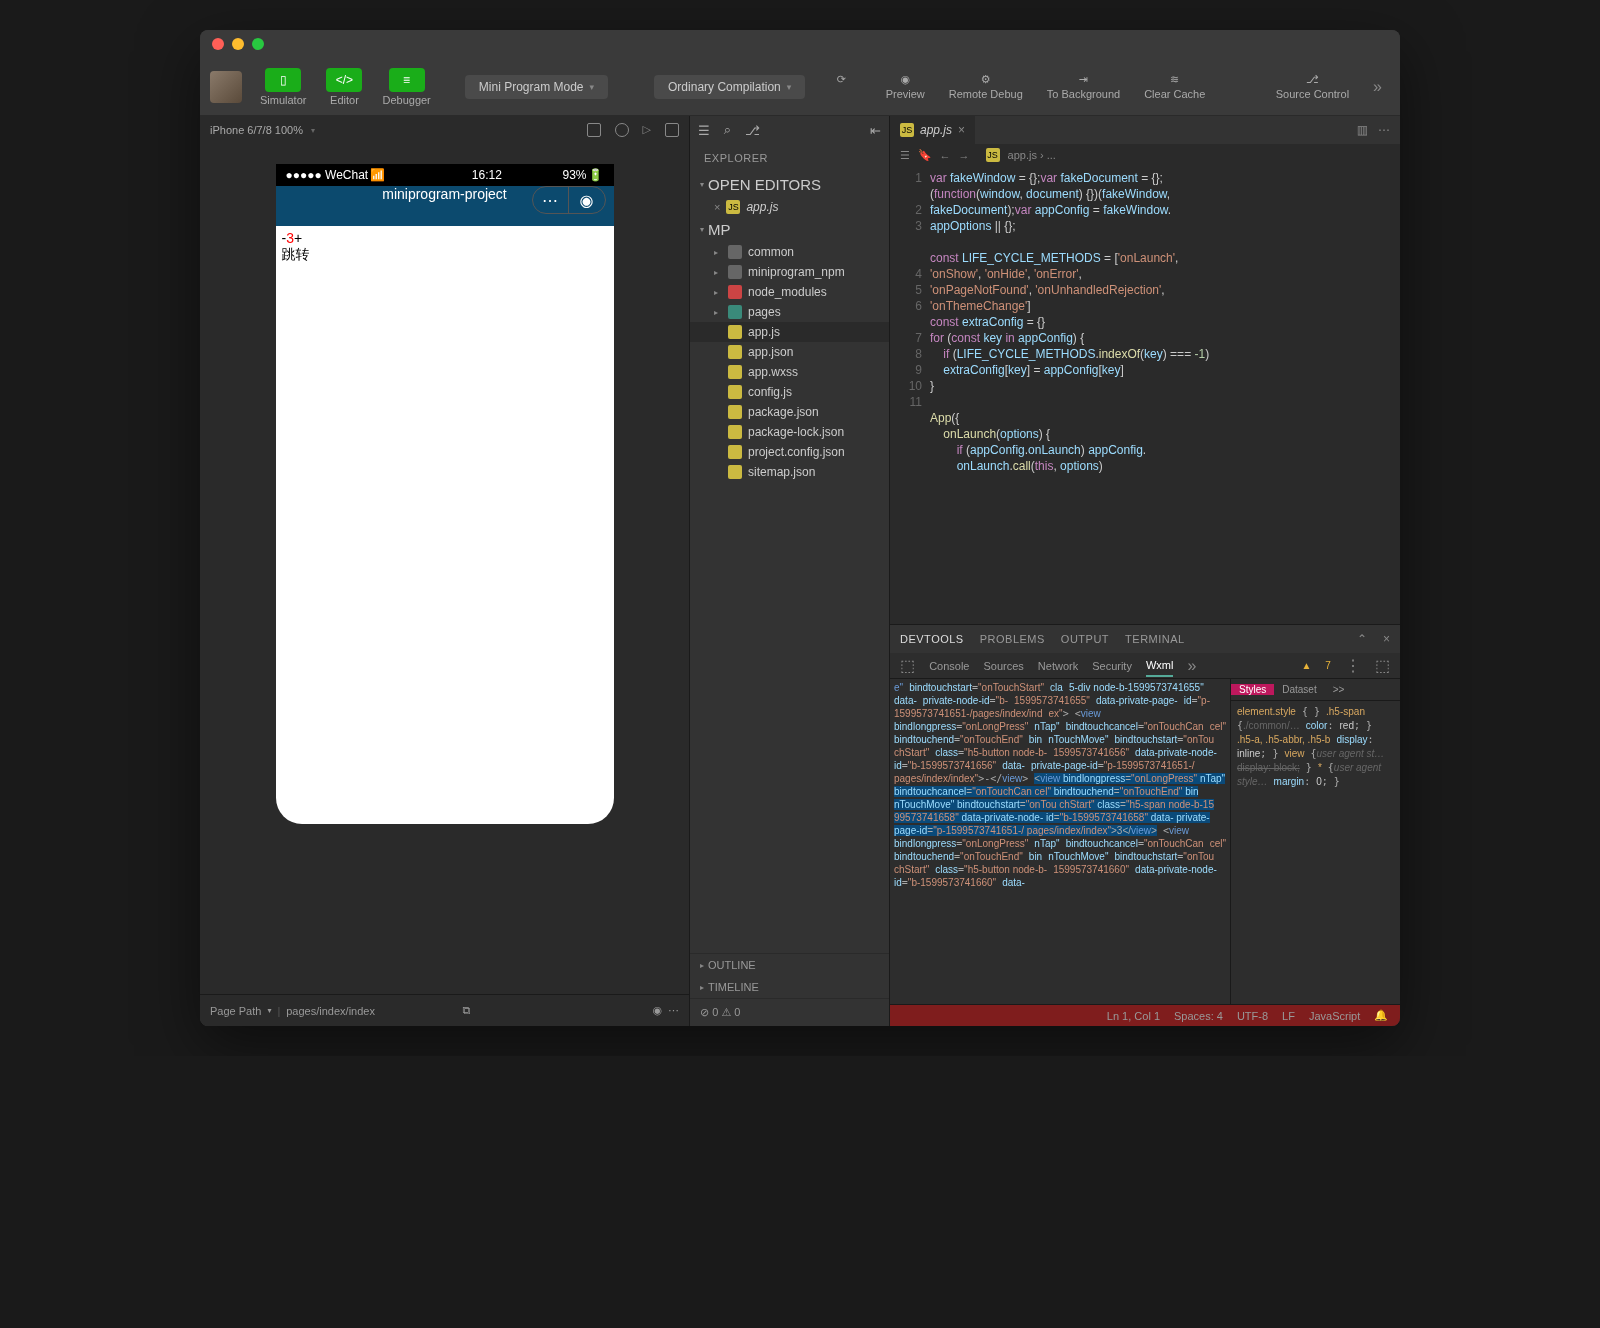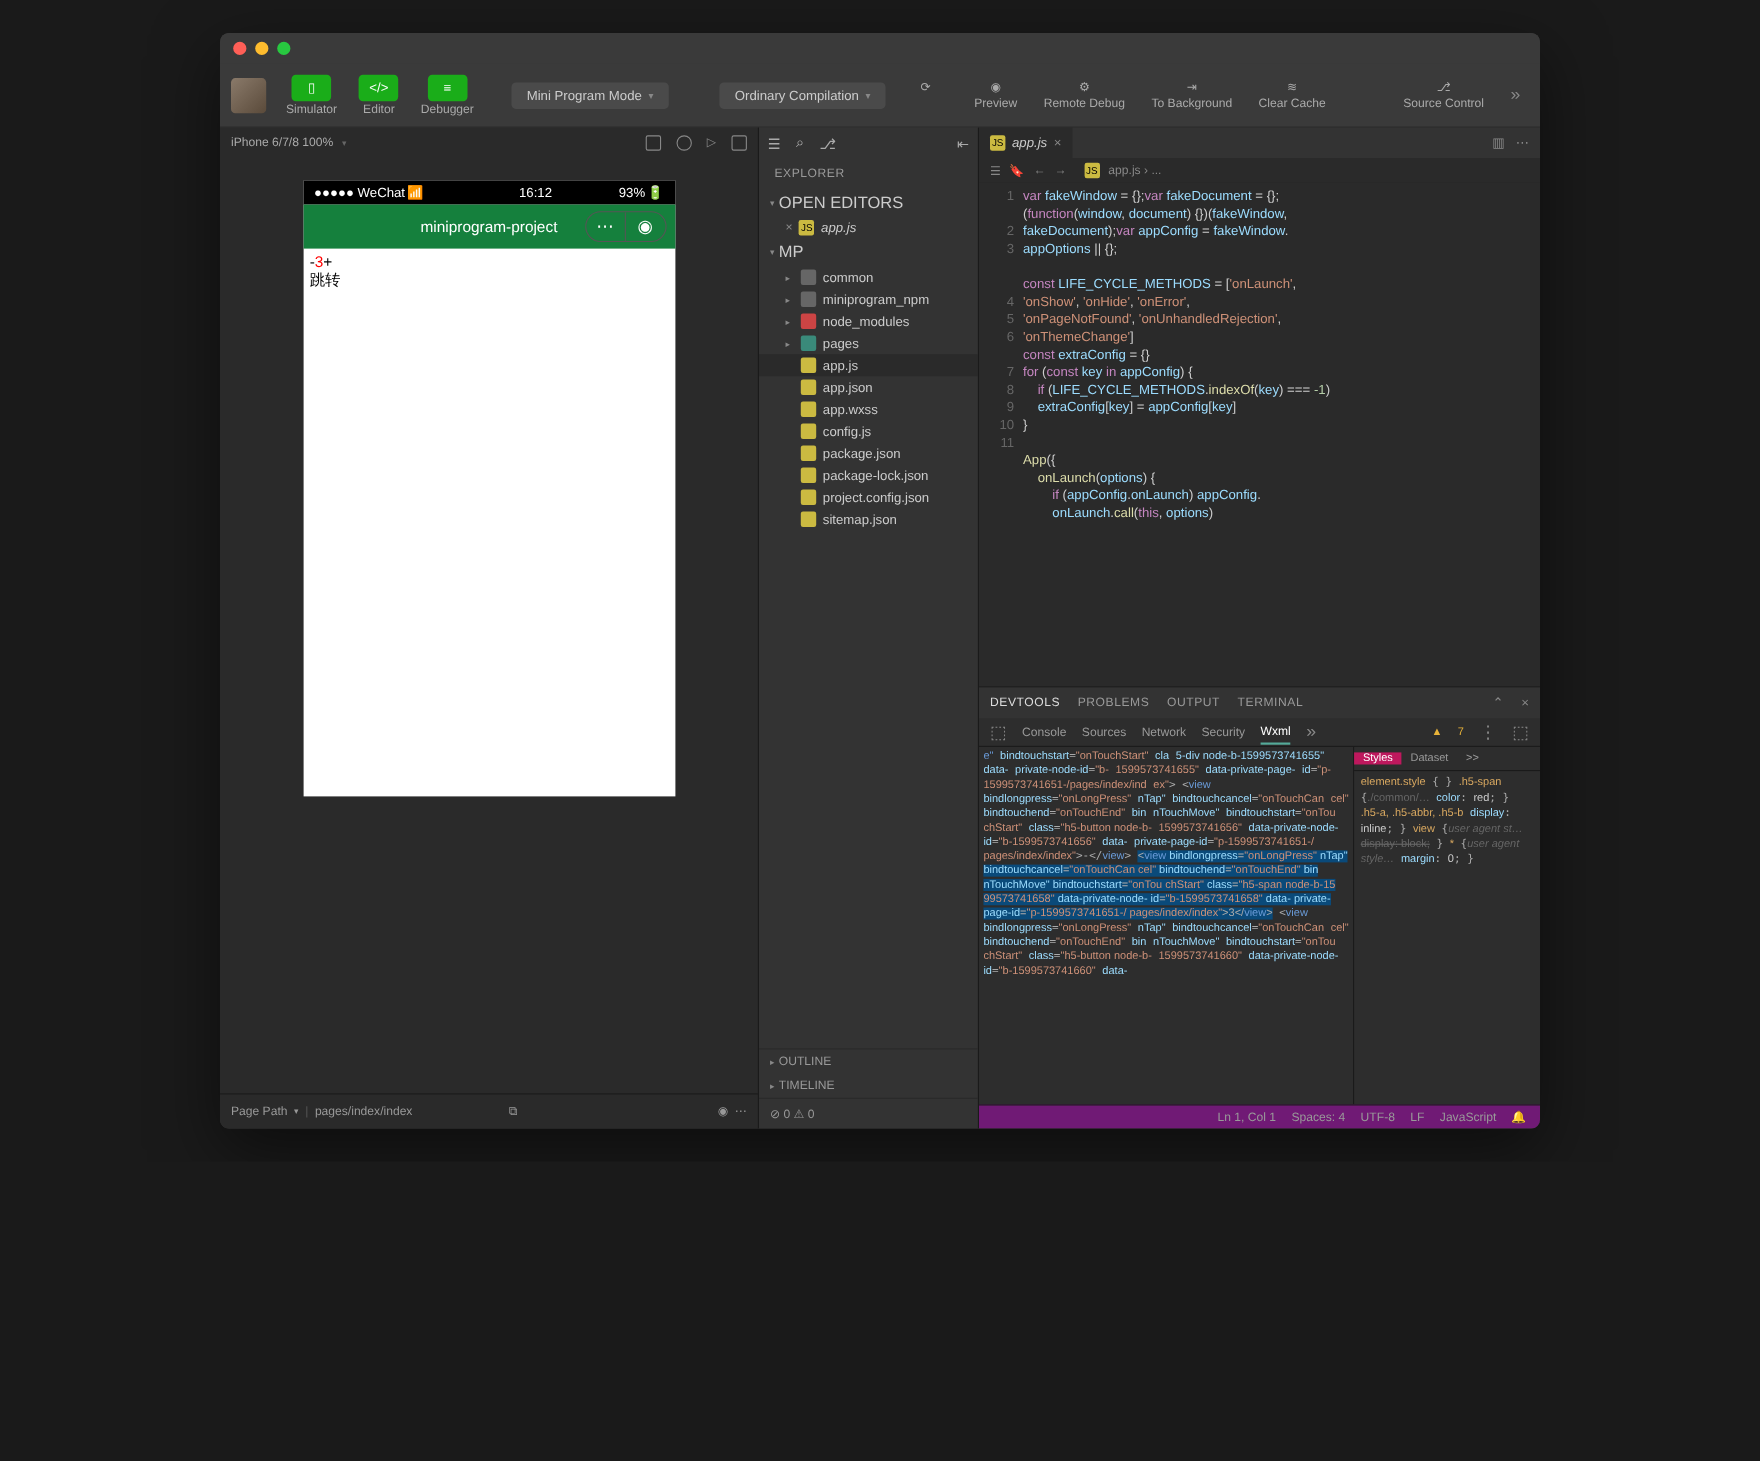--- a/index.html
+++ b/index.html
@@ -19,24 +19,24 @@
 .dropdown::after { content:"▾"; font-size:9px; color:#888; }
 .tbtn { display:flex; flex-direction:column; align-items:center; color:#aaa; font-size:11px; cursor:pointer; padding:0 8px; gap:2px; }
 .spacer { flex:1; }
 .body { flex:1; display:flex; min-height:0; }
 .left { width:490px; background:#2a2a2a; display:flex; flex-direction:column; border-right:1px solid #1a1a1a; }
 .sim-toolbar { height:28px; display:flex; align-items:center; padding:0 10px; color:#aaa; font-size:11px; gap:8px; }
 .sim-toolbar .spacer{flex:1}
 .sim-icons { display:flex; gap:14px; }
 .sim-icon { width:14px; height:14px; border:1px solid #888; border-radius:2px; }
 .sim-area { flex:1; display:flex; align-items:flex-start; justify-content:center; padding:20px 0 40px; }
-.phone { width:338px; height:560px; background:#fff; display:flex; flex-direction:column; }
+.phone { width:338px; height:660px; background:#fff; display:flex; flex-direction:column;border-radius:26px; }
 .phone-status { height:22px; background:#000; color:#fff; display:flex; align-items:center; padding:0 10px; font-size:12px; }
 .phone-status .c { flex:1; text-align:center;padding-left:26px; }
-.phone-nav { height:40px; background:#15803d; color:#fff; display:flex; align-items:center; justify-content:center; font-size:14px; position:relative; }
+.phone-nav { height:40px; background:#0c4a6e; color:#fff; display:flex; justify-content:center; font-size:14px; position:relative; }
 .phone-capsule { position:absolute; right:8px; display:flex; align-items:center; gap:0; border:1px solid #555; border-radius:16px; height:28px; overflow:hidden; }
 .phone-capsule span { width:36px; display:flex; align-items:center; justify-content:center; color:#fff; font-size:16px; height:100%; }
 .phone-capsule span:first-child { border-right:1px solid #555; }
 .phone-body { flex:1; padding:4px 6px; font-size:14px; }
 .phone-body .line1 span.red{color:red}
 .left-footer { height:32px; border-top:1px solid #1a1a1a; display:flex; align-items:center; padding:0 10px; color:#999; font-size:11px; gap:6px; }
 .left-footer input { background:transparent; border:none; color:#999; font-size:11px; flex:1; outline:none; }
 .mid { width:200px; background:#333; display:flex; flex-direction:column; border-right:1px solid #1a1a1a; }
 .mid-icons { height:28px; display:flex; align-items:center; padding:0 8px; gap:14px; color:#aaa; }
 .mid-icons span { cursor:pointer; font-size:13px; }
@@ -75,21 +75,21 @@
 .dev-body { flex:1; display:flex; min-height:0; }
 .wxml { flex:1; overflow:auto; font-family:Menlo,Consolas,monospace; font-size:10px; line-height:13px; padding:2px 4px; color:#aaa; }
 .wxml .tag{color:#6a9bd8}.wxml .at{color:#9cdcfe}.wxml .av{color:#ce9178}.wxml .sel{background:#0a4a7a}
 .styles { width:170px; border-left:1px solid #1a1a1a; display:flex; flex-direction:column; font-size:10px; }
 .styles-tabs { height:22px; display:flex; align-items:center; border-bottom:1px solid #1a1a1a; }
 .styles-tab { padding:0 8px; color:#999; cursor:pointer; font-size:10px; }
 .styles-tab.active { color:#fff; background:#be185d; }
 .styles-body { flex:1; overflow:auto; padding:4px 6px; font-family:Menlo,Consolas,monospace; color:#aaa; line-height:14px; }
 .styles-body .sel{color:#d8a860}.styles-body .prop{color:#9cdcfe}.styles-body .val{color:#ccc}.styles-body .strike{text-decoration:line-through;color:#666}
 .dev-footer { height:20px; border-top:1px solid #1a1a1a; display:flex; align-items:center; padding:0 8px; font-size:10px; color:#999; gap:8px; }
-.status-bar { height:22px; background:#701a75; border-top:1px solid #1a1a1a; display:flex; align-items:center; padding:0 12px; font-size:11px; color:#999; gap:14px; }
+.status-bar { height:22px; background:#7f1d1d; border-top:1px solid #1a1a1a; display:flex; align-items:center; padding:0 12px; font-size:11px; color:#999; gap:14px; }
 .status-bar .spacer{flex:1}
 </style>
 </head>
 <body>
 
 <div class="window">
   <div class="titlebar">
     <div class="traffic">
       <div class="dot r"></div>
       <div class="dot y"></div>

